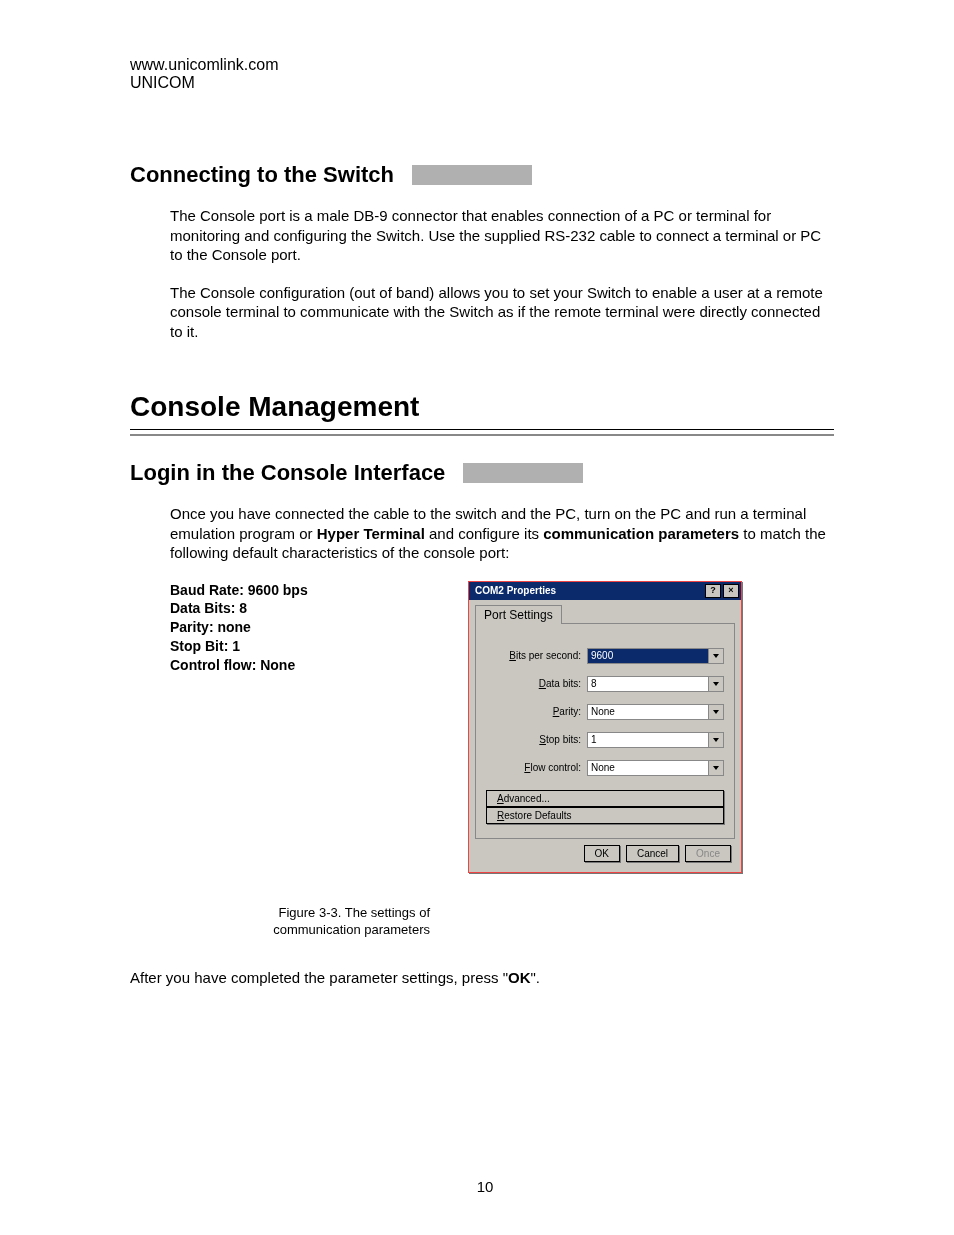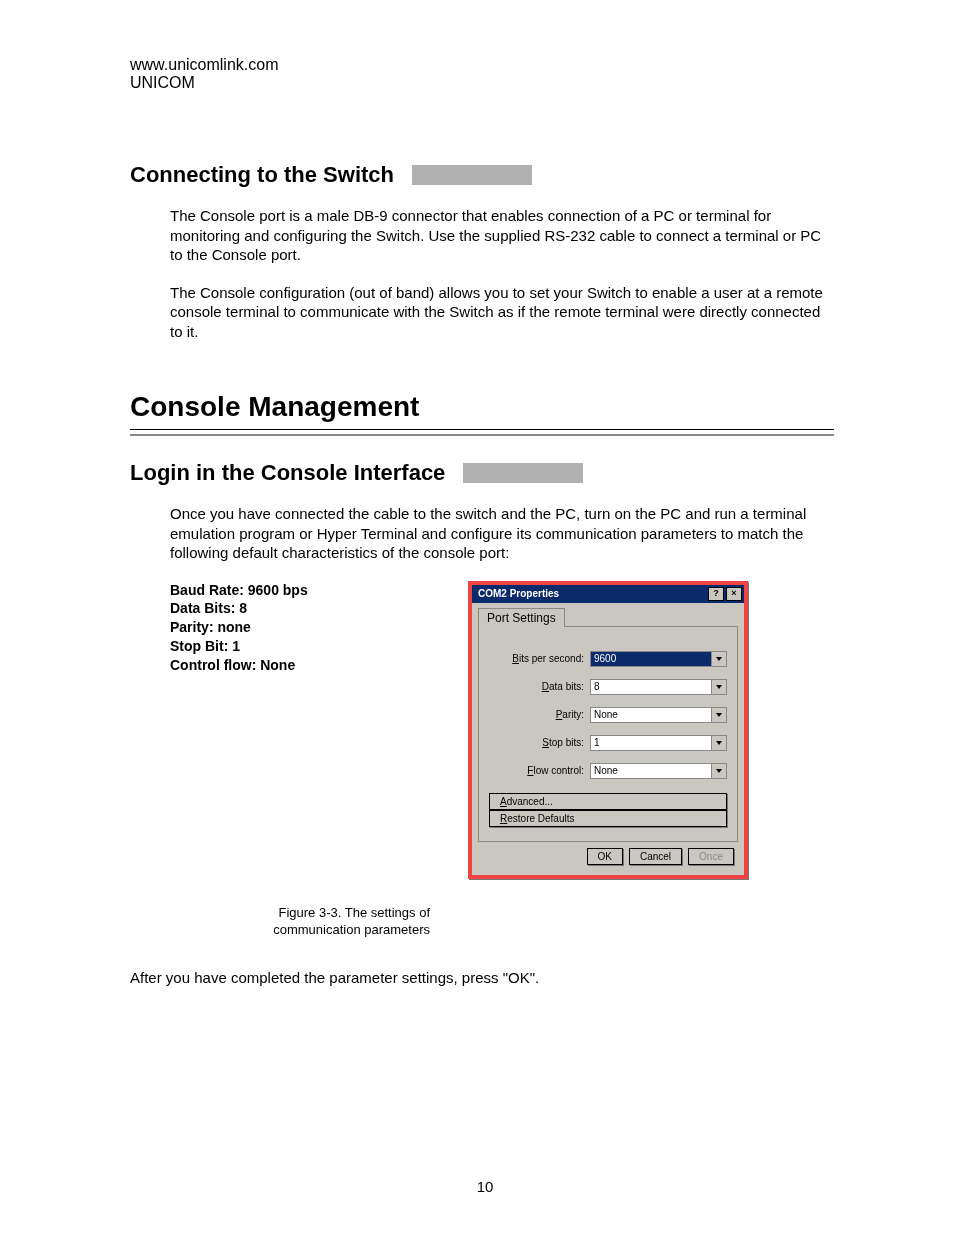--- a/index.html
+++ b/index.html
@@ -68,21 +68,21 @@
   .figure-caption {
     font-size: 13px;
     text-align: right;
     width: 260px;
     margin-top: 230px;
     line-height: 1.3;
   }
   
   .dialog {
     width: 272px;
-    border: 4px solid #ef4444;
+    border: 1px solid #ef4444;
     background: #c9c7c0;
     font-size: 10px;
     box-shadow: 1px 1px 0 #777;
   }
   .dialog-titlebar {
     background: #0a2a6c;
     color: #fff;
     display: flex;
     justify-content: space-between;
     align-items: center;
@@ -196,21 +196,21 @@
     margin: 30px 0 0 0;
   }
   .page-number {
     position: absolute;
     bottom: 40px;
     width: 100%;
     left: 8px;
     text-align: center;
     font-size: 15px;
   }
-  .bold { font-weight: normal; }
+  .bold { font-weight: bold; }
 </style>
 </head>
 <body>
 
 <div class="page">
   <div class="header">
     <span>www.unicomlink.com</span>
     <span>UNICOM</span>
   </div>
 

